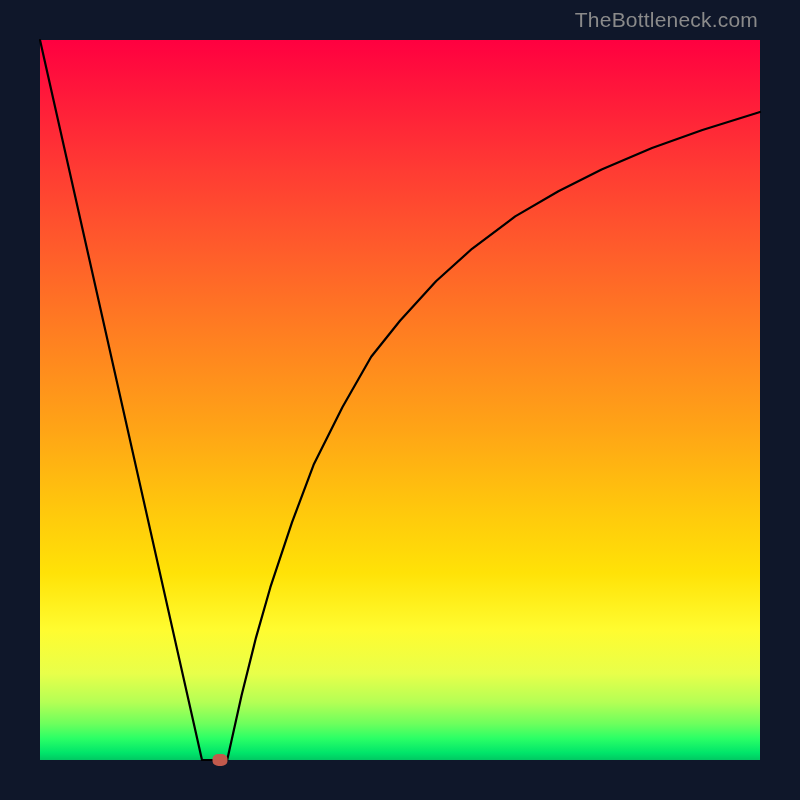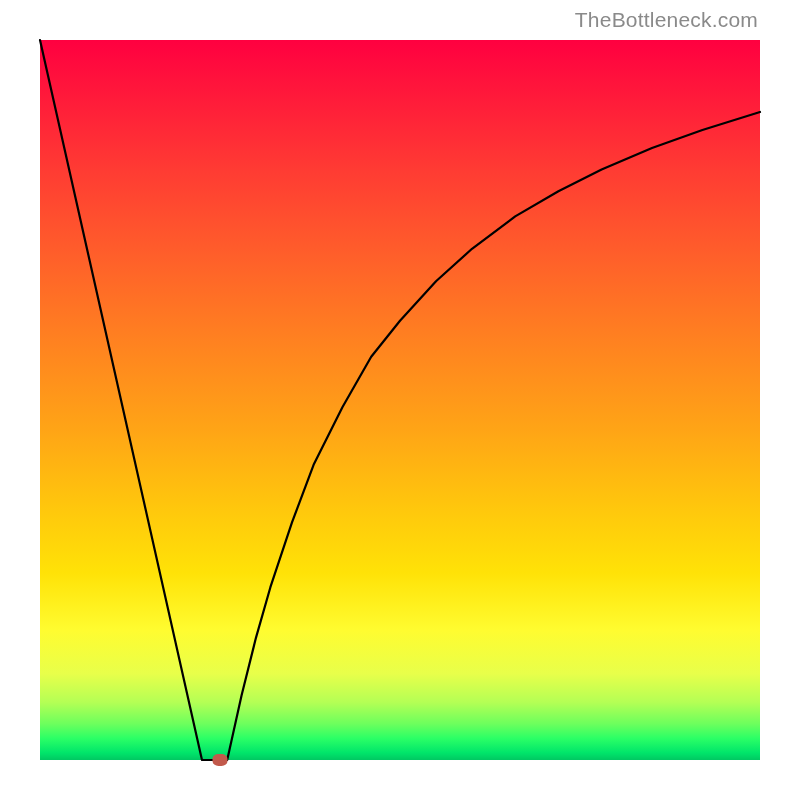--- a/index.html
+++ b/index.html
@@ -8,21 +8,21 @@
     width: 800px;
     height: 800px;
     background: #000;
     overflow: hidden;
     font-family: Arial, Helvetica, sans-serif;
   }
   .frame {
     position: relative;
     width: 800px;
     height: 800px;
-    background: #ffffff;
+    background: #0f172a;
   }
   .plot-area {
     position: absolute;
     left: 40px;
     top: 40px;
     width: 720px;
     height: 720px;
     
     background: linear-gradient(
       to bottom,

